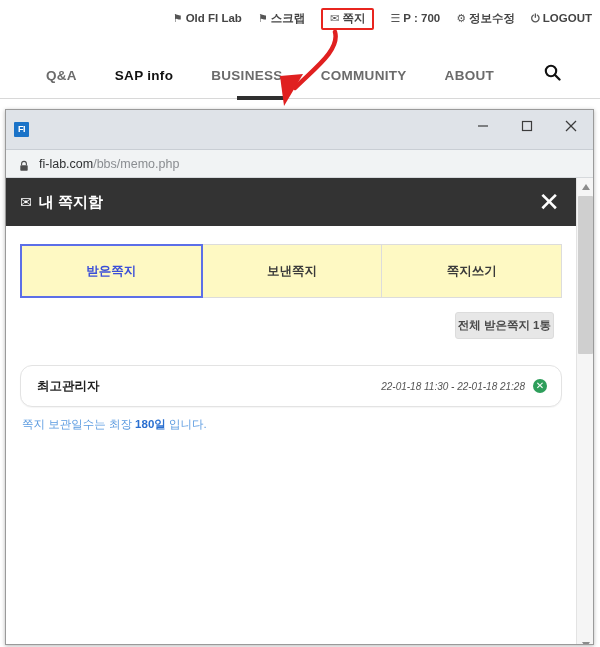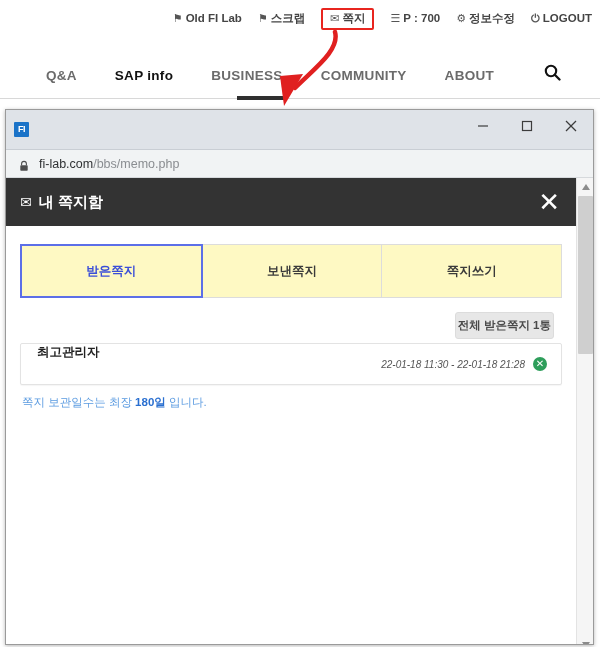--- a/index.html
+++ b/index.html
@@ -90,22 +90,22 @@
   .tab:first-child { margin-left: 0; }
   .tab.active { color: #3b4fd8; border: 2px solid #5c6fe8; position: relative; z-index: 2; }
 
   .countwrap { display: flex; justify-content: flex-end; margin: 14px 22px 0 0; }
   .countbtn {
     background: #e7e7e7; color: #4a4a4a; font-size: 11.5px; font-weight: bold;
     border: 1px solid #dcdcdc; border-radius: 3px; padding: 5px 2px;
   }
 
   .msgbox {
-    margin: 4px 14px 0 14px; border: 1px solid #e3e3e3; background: #fff;
-    border-radius: 2px; height: 42px; display: flex; 
+    margin: 26px 14px 0 14px; border: 1px solid #e3e3e3; background: #fff;
+    border-radius: 12px; height: 42px; display: flex; align-items: center;
     justify-content: space-between; padding: 0 14px 0 16px;
     box-shadow: 0 1px 1px rgba(0,0,0,.04);
   }
   .msg-sender { font-size: 12.5px; font-weight: bold; color: #222; }
   .msg-right { display: flex; align-items: center; gap: 8px; }
   .msg-date { font-size: 10px; font-style: italic; color: #555; white-space: nowrap; }
   .del-icon {
     width: 14px; height: 14px; border-radius: 50%; background: #2e9e5b;
     color: #fff; font-size: 10px; line-height: 14px; text-align: center; font-weight: bold;
   }

